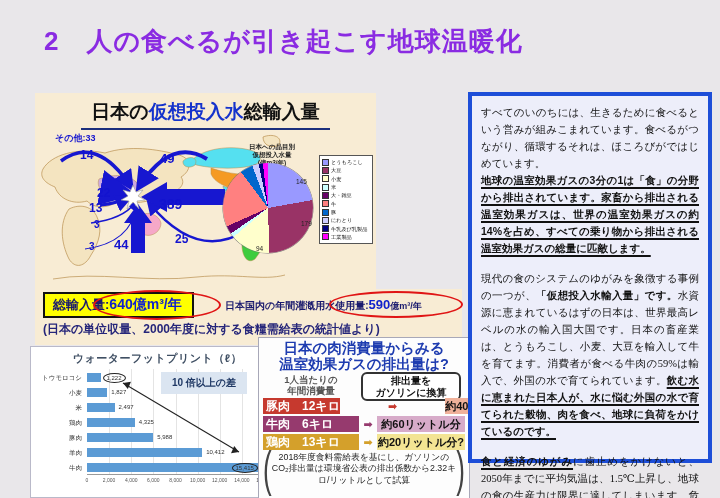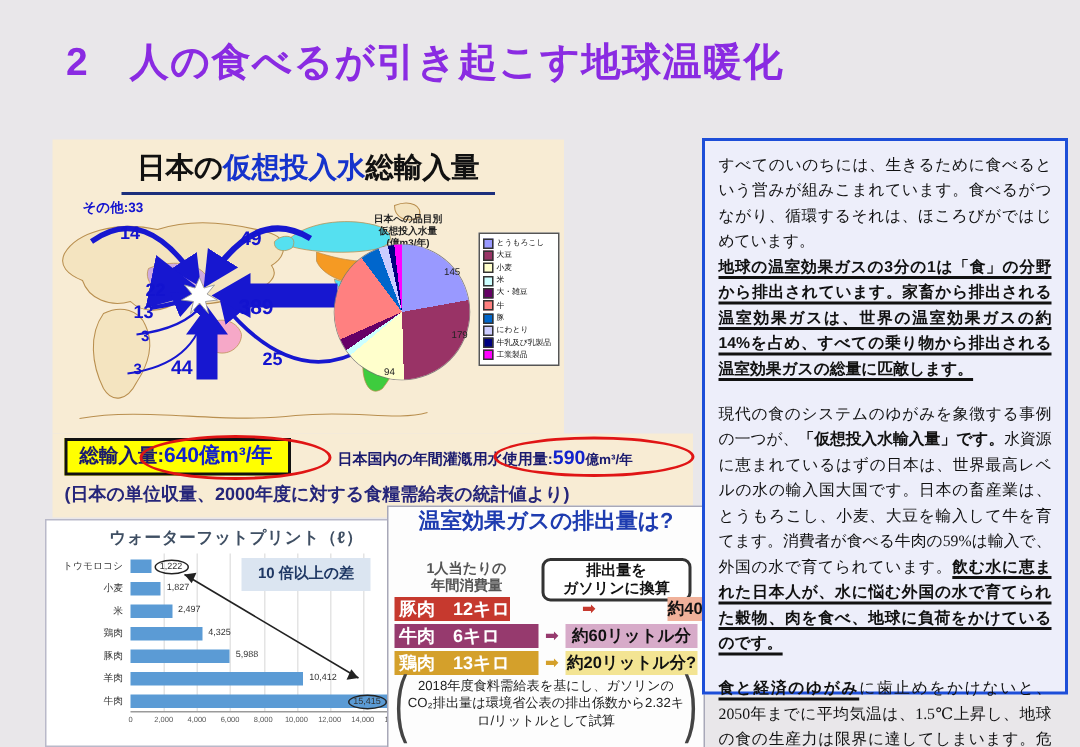--- a/index.html
+++ b/index.html
@@ -54,21 +54,21 @@
   .mh-right{position:absolute;left:102px;top:34px;width:100px;text-align:center;font-size:10px;line-height:1.15;color:#111;font-weight:bold;border:2px solid #333;border-radius:6px;background:#fff;padding:1px 0;box-sizing:border-box;}
   .meat-row{position:absolute;left:4px;width:202px;height:16px;display:flex;}
   .mr-left{width:96px;color:#fff;font-weight:bold;font-size:12px;line-height:16px;padding-left:3px;box-sizing:border-box;white-space:nowrap;}
   .mr-arrow{width:18px;text-align:center;font-size:11px;line-height:16px;font-weight:bold;}
   .mr-right{flex:1;color:#111;font-weight:bold;font-size:11px;line-height:16px;text-align:center;white-space:nowrap;}
   .meat-foot{position:absolute;left:4px;top:114px;width:202px;display:flex;align-items:center;}
   .paren{font-size:26px;color:#444;transform:scaleY(1.9);font-weight:normal;flex:0 0 auto;}
   .foot-text{font-size:8.8px;line-height:1.3;color:#222;text-align:center;}
 
   
-  .right-panel{position:absolute;left:468px;top:92px;width:244px;height:371px;background:#edeefa;border:2px solid #1d4ed8;box-sizing:border-box;padding:8px 9px;font-family:"Liberation Serif","DejaVu Serif",serif;font-size:10.5px;line-height:1.62;color:#111;text-align:justify;}
+  .right-panel{position:absolute;left:468px;top:92px;width:244px;height:371px;background:#edeefa;border:4px solid #1d4ed8;box-sizing:border-box;padding:8px 9px;font-family:"Liberation Serif","DejaVu Serif",serif;font-size:10.5px;line-height:1.62;color:#111;text-align:justify;}
   .para{margin:0;}
   .para.gap{margin-top:13px;}
   .seg-b{font-weight:bold;font-family:"Liberation Sans","DejaVu Sans",sans-serif;}
   .seg-bu{font-weight:bold;font-family:"Liberation Sans","DejaVu Sans",sans-serif;text-decoration:underline;text-decoration-thickness:1.5px;text-underline-offset:2.5px;}
 </style>
 </head>
 <body>
 
 <div class="page">
 
@@ -238,20 +238,21 @@
         <svg width="253" height="150" class="wf-arrow">
           <line x1="92" y1="36" x2="208" y2="105" stroke="#222" stroke-width="1.1"></line>
           <polygon points="92,36 100,37 95,43" fill="#222" transform="rotate(-16 92 36)"></polygon>
           <polygon points="208,105 200,104 205,98" fill="#222" transform="rotate(-16 208 105)"></polygon>
         </svg>
       </div>
   </div>
 
   <div class="meat-panel">
     <div class="meat-title">
+      <div>日本の肉消費量からみる</div>
       <div>温室効果ガスの排出量は?</div>
     </div>
     <div class="mh-left">
       <div>1人当たりの</div>
       <div>年間消費量</div>
     </div>
     <div class="mh-right">
       <div>排出量を</div>
       <div>ガソリンに換算</div>
     </div>

